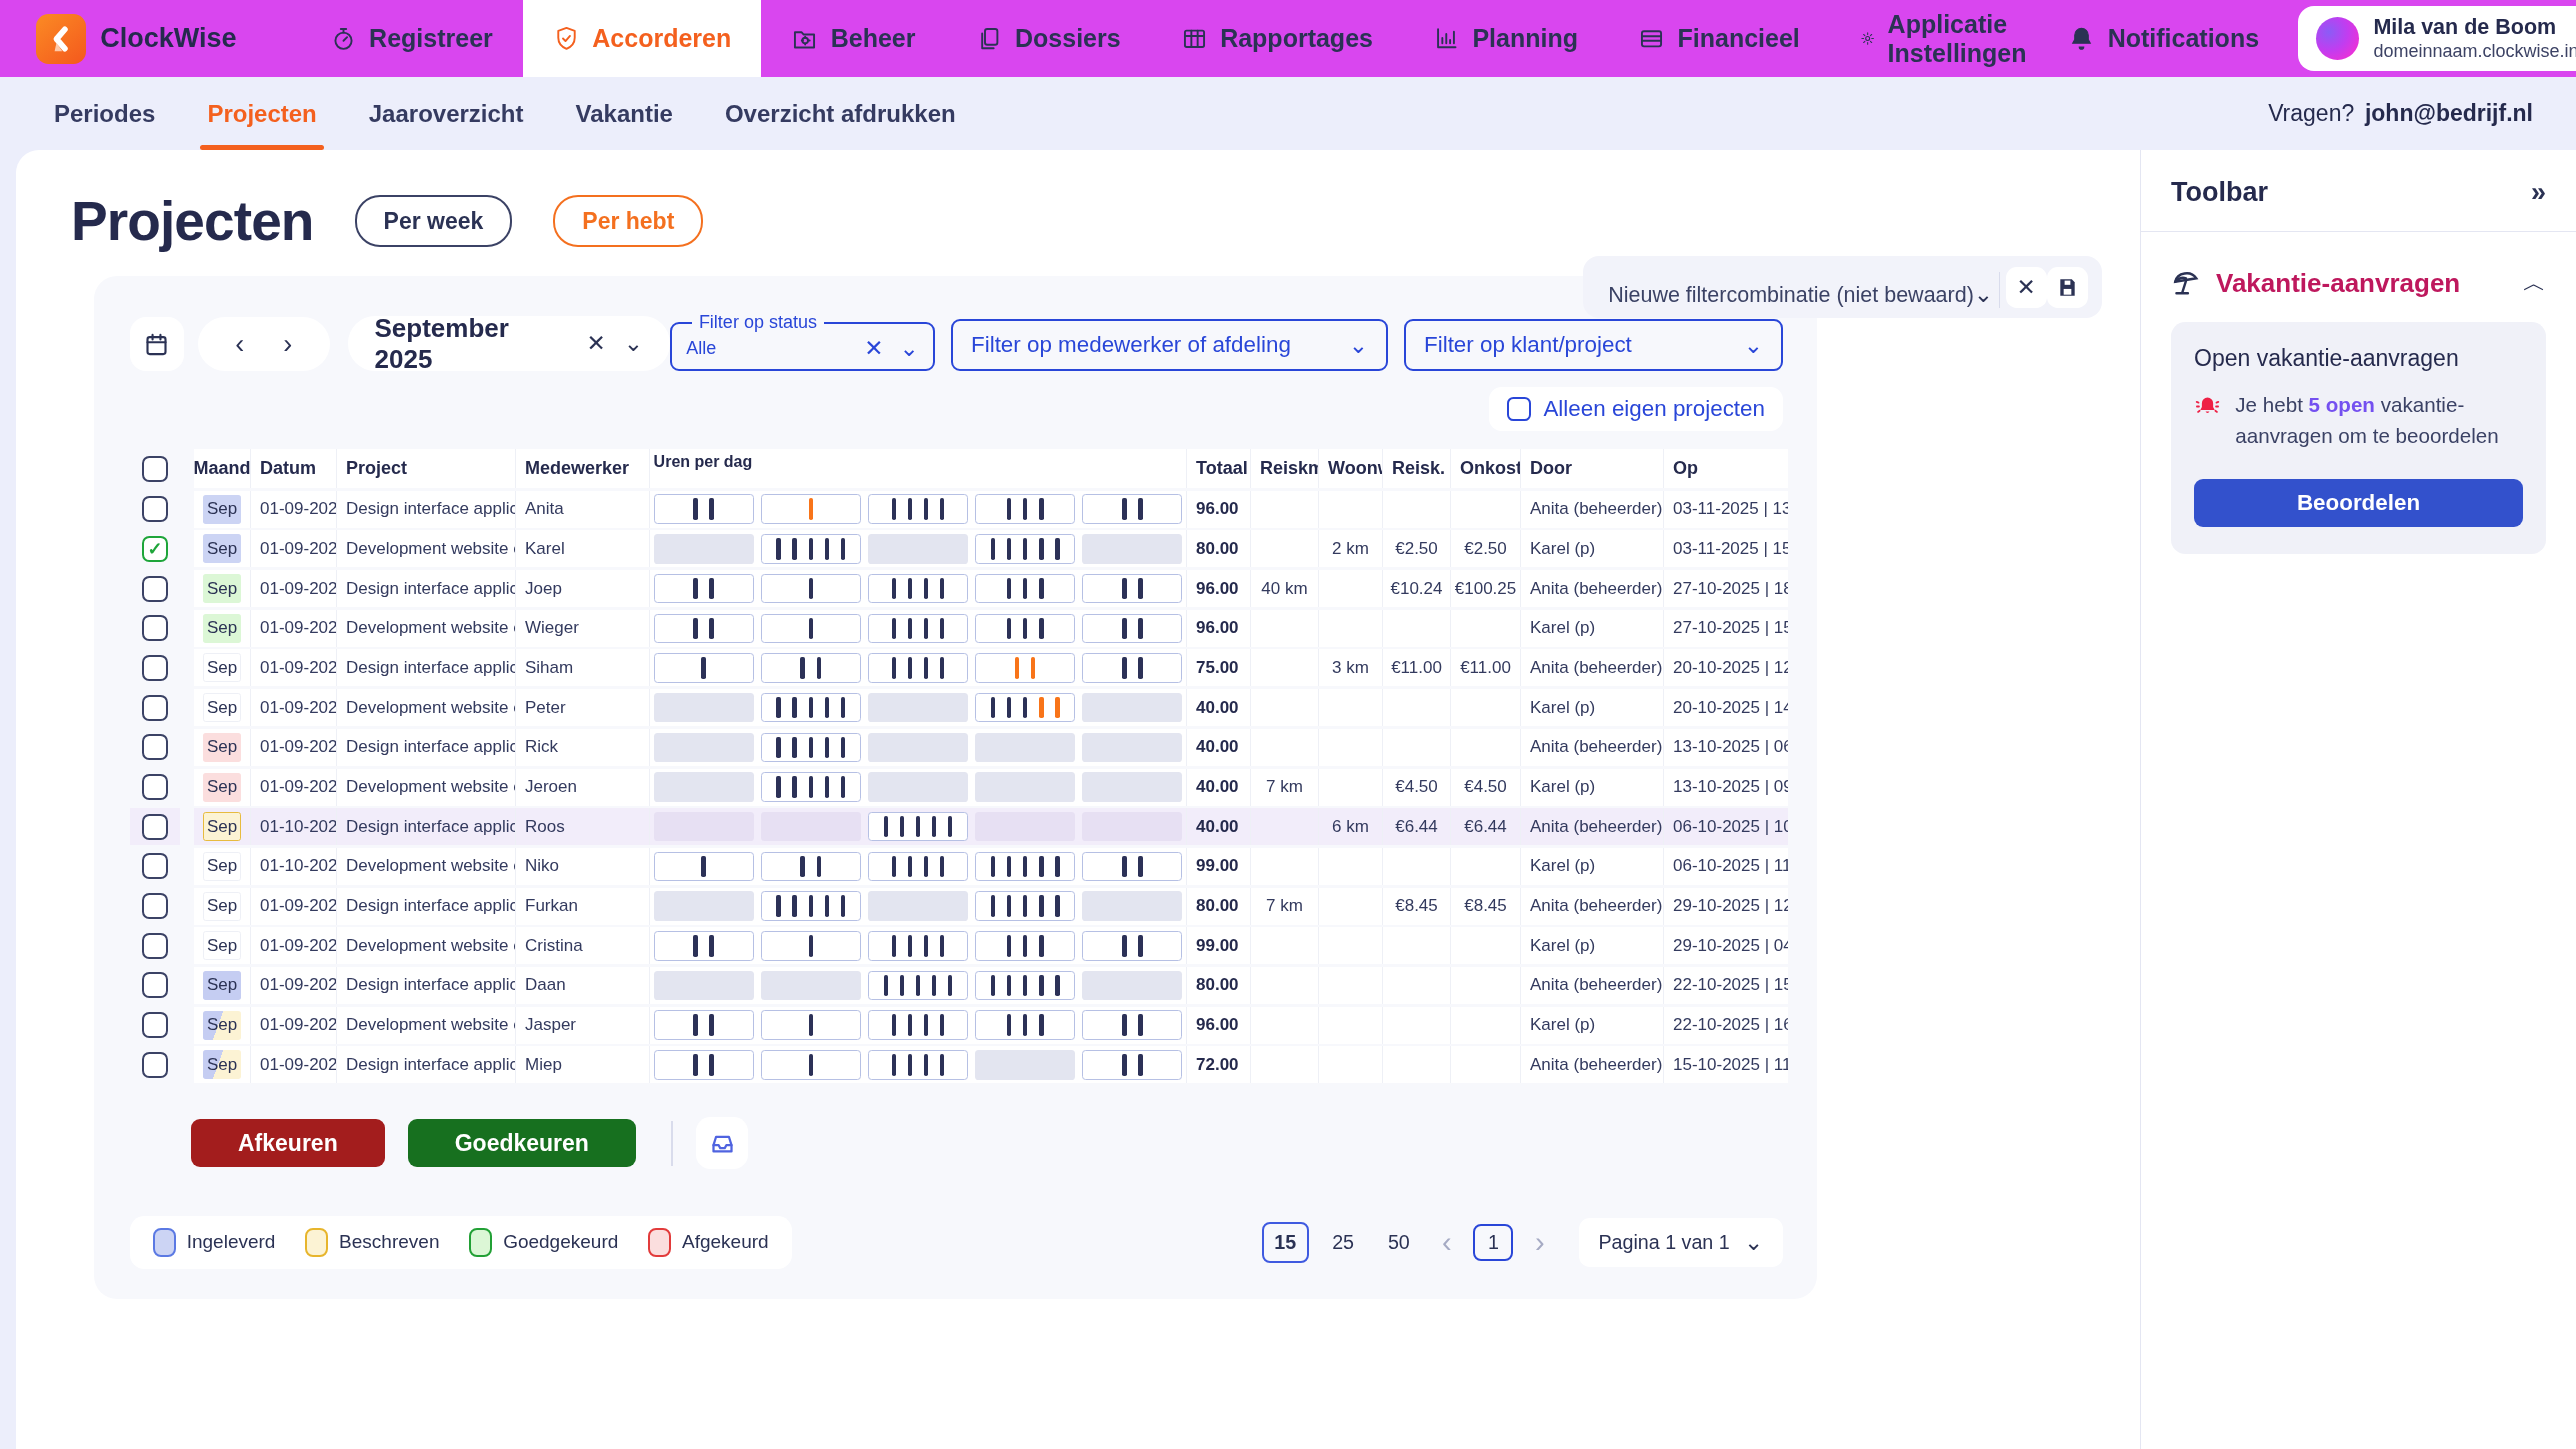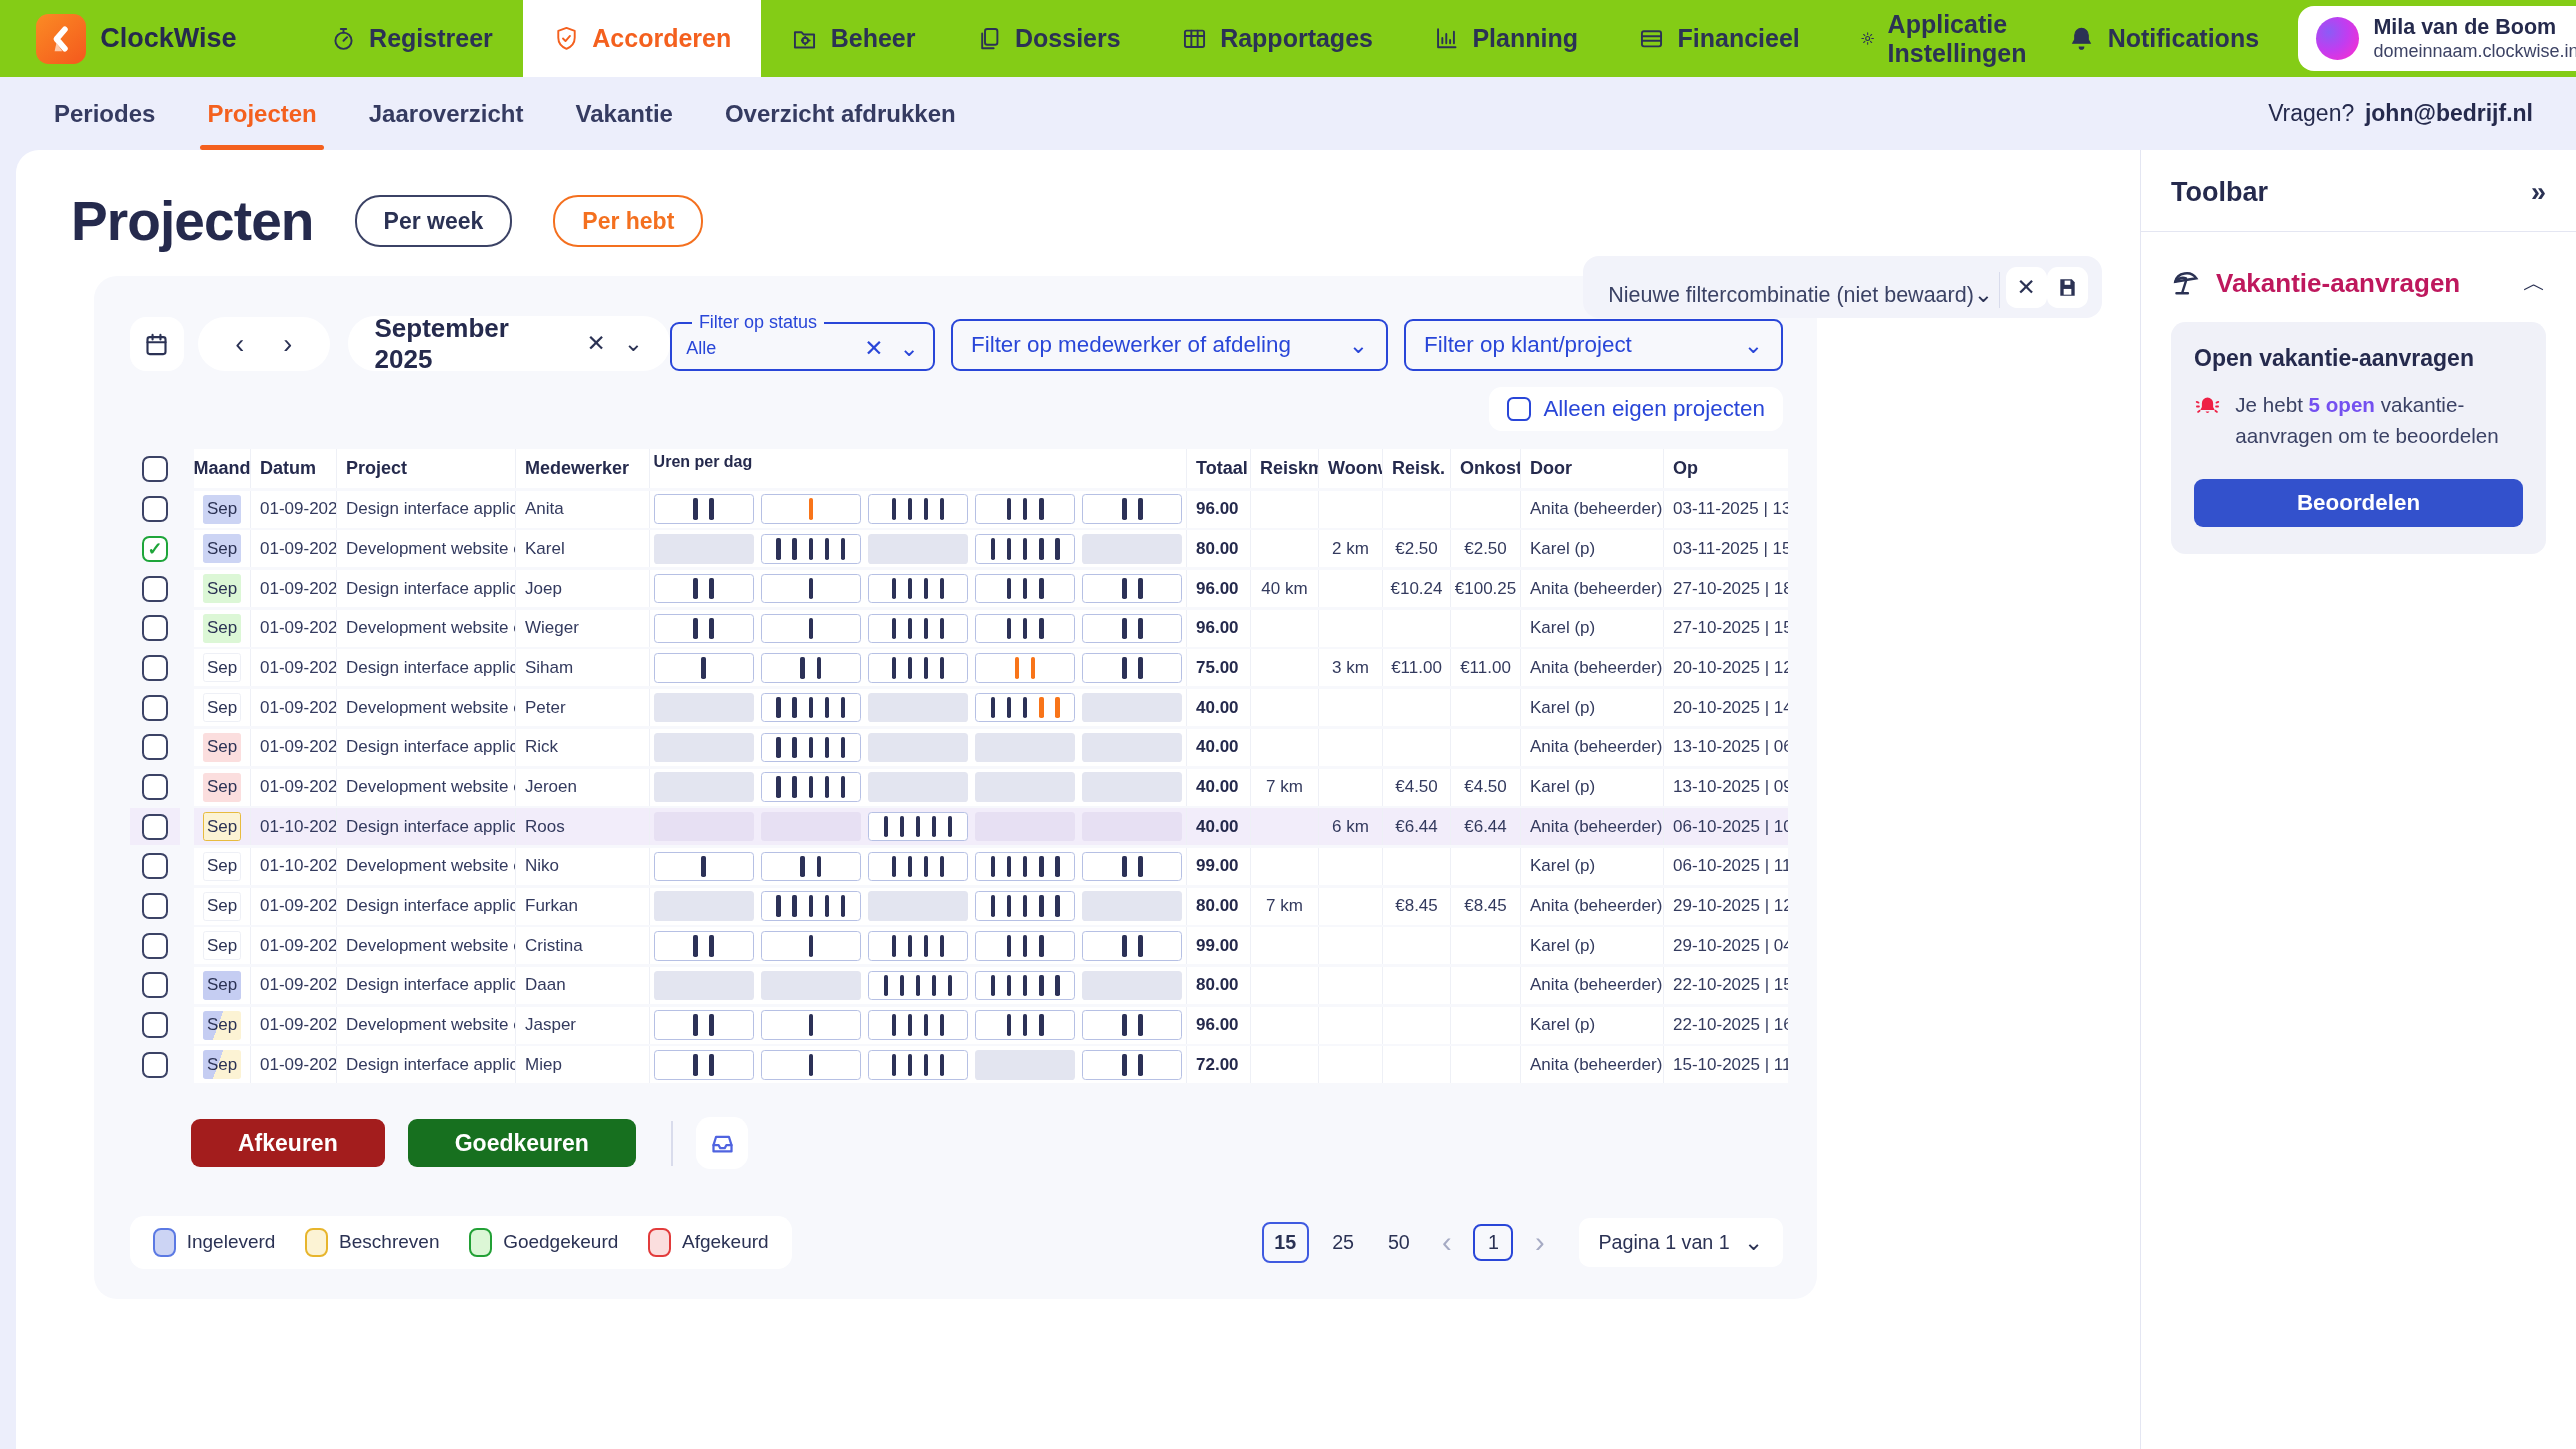--- a/index.html
+++ b/index.html
@@ -1,20 +1,20 @@
 <!DOCTYPE html>
 <html style="font-size:14.3px"><head>
 <meta charset="utf-8">
 <style>
   * { margin:0; padding:0; box-sizing:border-box; }
   html,body { width:2576px; height:1449px; overflow:hidden; background:#eceefb;
     font-family:"Liberation Sans", sans-serif; color:#2b3254; }
 
   
-  .topnav { height:77px; display:flex; align-items:stretch; background:#84cc16; padding-left:36px; }
+  .topnav { height:77px; display:flex; align-items:stretch; background:#d946ef; padding-left:36px; }
   .brand { display:flex; align-items:center; gap:14.3px; margin-right:63px; }
   .logo { width:50px; height:50px; border-radius:12.5px; background:linear-gradient(140deg,#fb8b24,#f4581d);
     display:flex; align-items:center; justify-content:center; }
   .logo svg { width:36px; height:36px; }
   .brand-name { font-size:27px; font-weight:bold; color:#252a4d; }
   .mainnav { display:flex; align-items:stretch; }
   .nav-item { display:flex; align-items:center; gap:12.5px; padding:0 30px; font-size:25px; font-weight:600;
     color:#2b3254; cursor:pointer; }
   .nav-item svg { width:27px; height:27px; stroke:#2b3254; fill:none; stroke-width:1.7; stroke-linecap:round; stroke-linejoin:round; }
   .nav-item.active { background:#ffffff; color:#f4601e; }
@@ -150,21 +150,21 @@
   .sidebar { width:436px; background:#fff; border-left:0.9px solid #e4e6f2; padding:27px 30px; }
   .sb-head { display:flex; align-items:center; justify-content:space-between;gap:40px; }
   .sb-title { font-size:27px; font-weight:600; color:#252a4d; }
   .sb-collapse { font-size:27px; font-weight:bold; color:#2b3254; cursor:pointer; }
   .sb-div { height:0.9px; background:#e4e6f2; margin:23px -30px 0; }
   .vak-head { display:flex; align-items:center; margin-top:36px; gap:16px; }
   .vak-head svg { width:29px; height:29px; stroke:#2b3254; fill:none; stroke-width:2; stroke-linecap:round; }
   .vak-title { font-size:26px; font-weight:600; color:#be185d; }
   .vak-chev { margin-left:auto; font-size:23px; color:#2b3254; cursor:pointer; }
   .vak-card { margin-top:23px; background:#f0f1f8; border-radius:14.3px; padding:23px 23px 27px; }
-  .vak-card-title { font-size:23px; font-weight:bold; color:#252a4d; }
+  .vak-card-title { font-size:23px; font-weight:normal; color:#252a4d; }
   .vak-msg { display:flex; gap:14.3px; margin-top:18px; }
   .vak-msg svg { width:27px; height:27px; flex:0 0 auto; fill:#ee2045; margin-top:3.6px; }
   .vak-msg-text { font-size:20.6px; line-height:1.5; color:#3b4265; }
   .vak-msg-text b { color:#7450f0; font-weight:bold; }
   .vak-btn { margin-top:27px; width:100%; height:48px; background:#3351cc; color:#fff; border:none;
     border-radius:9px; font-size:22.4px; font-weight:bold; cursor:pointer; font-family:inherit; }
 </style>
 </head>
 <body>
 

